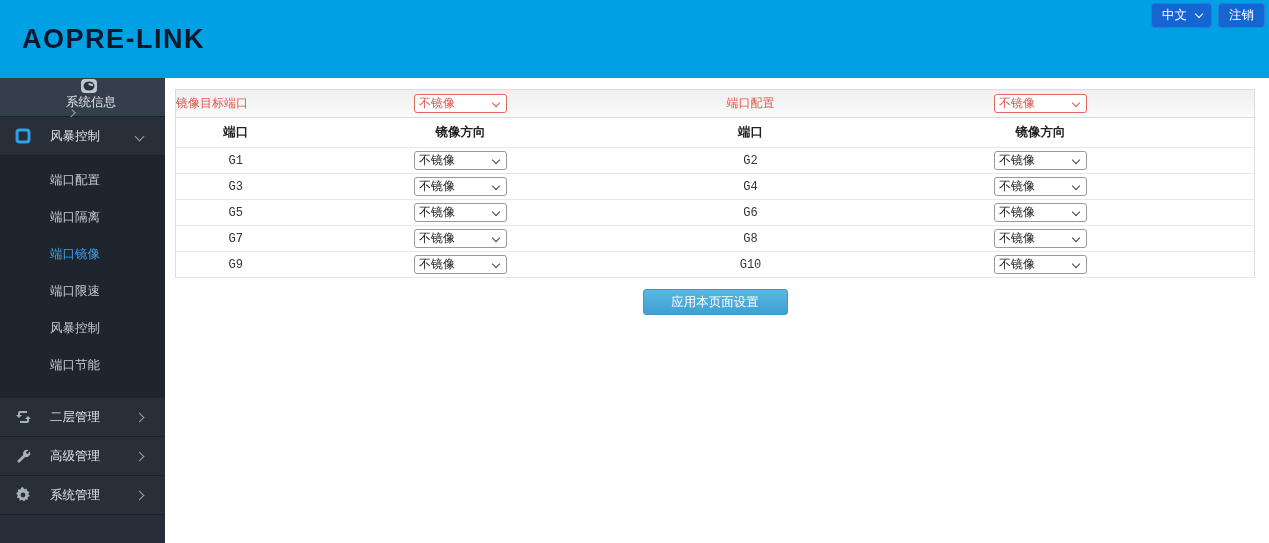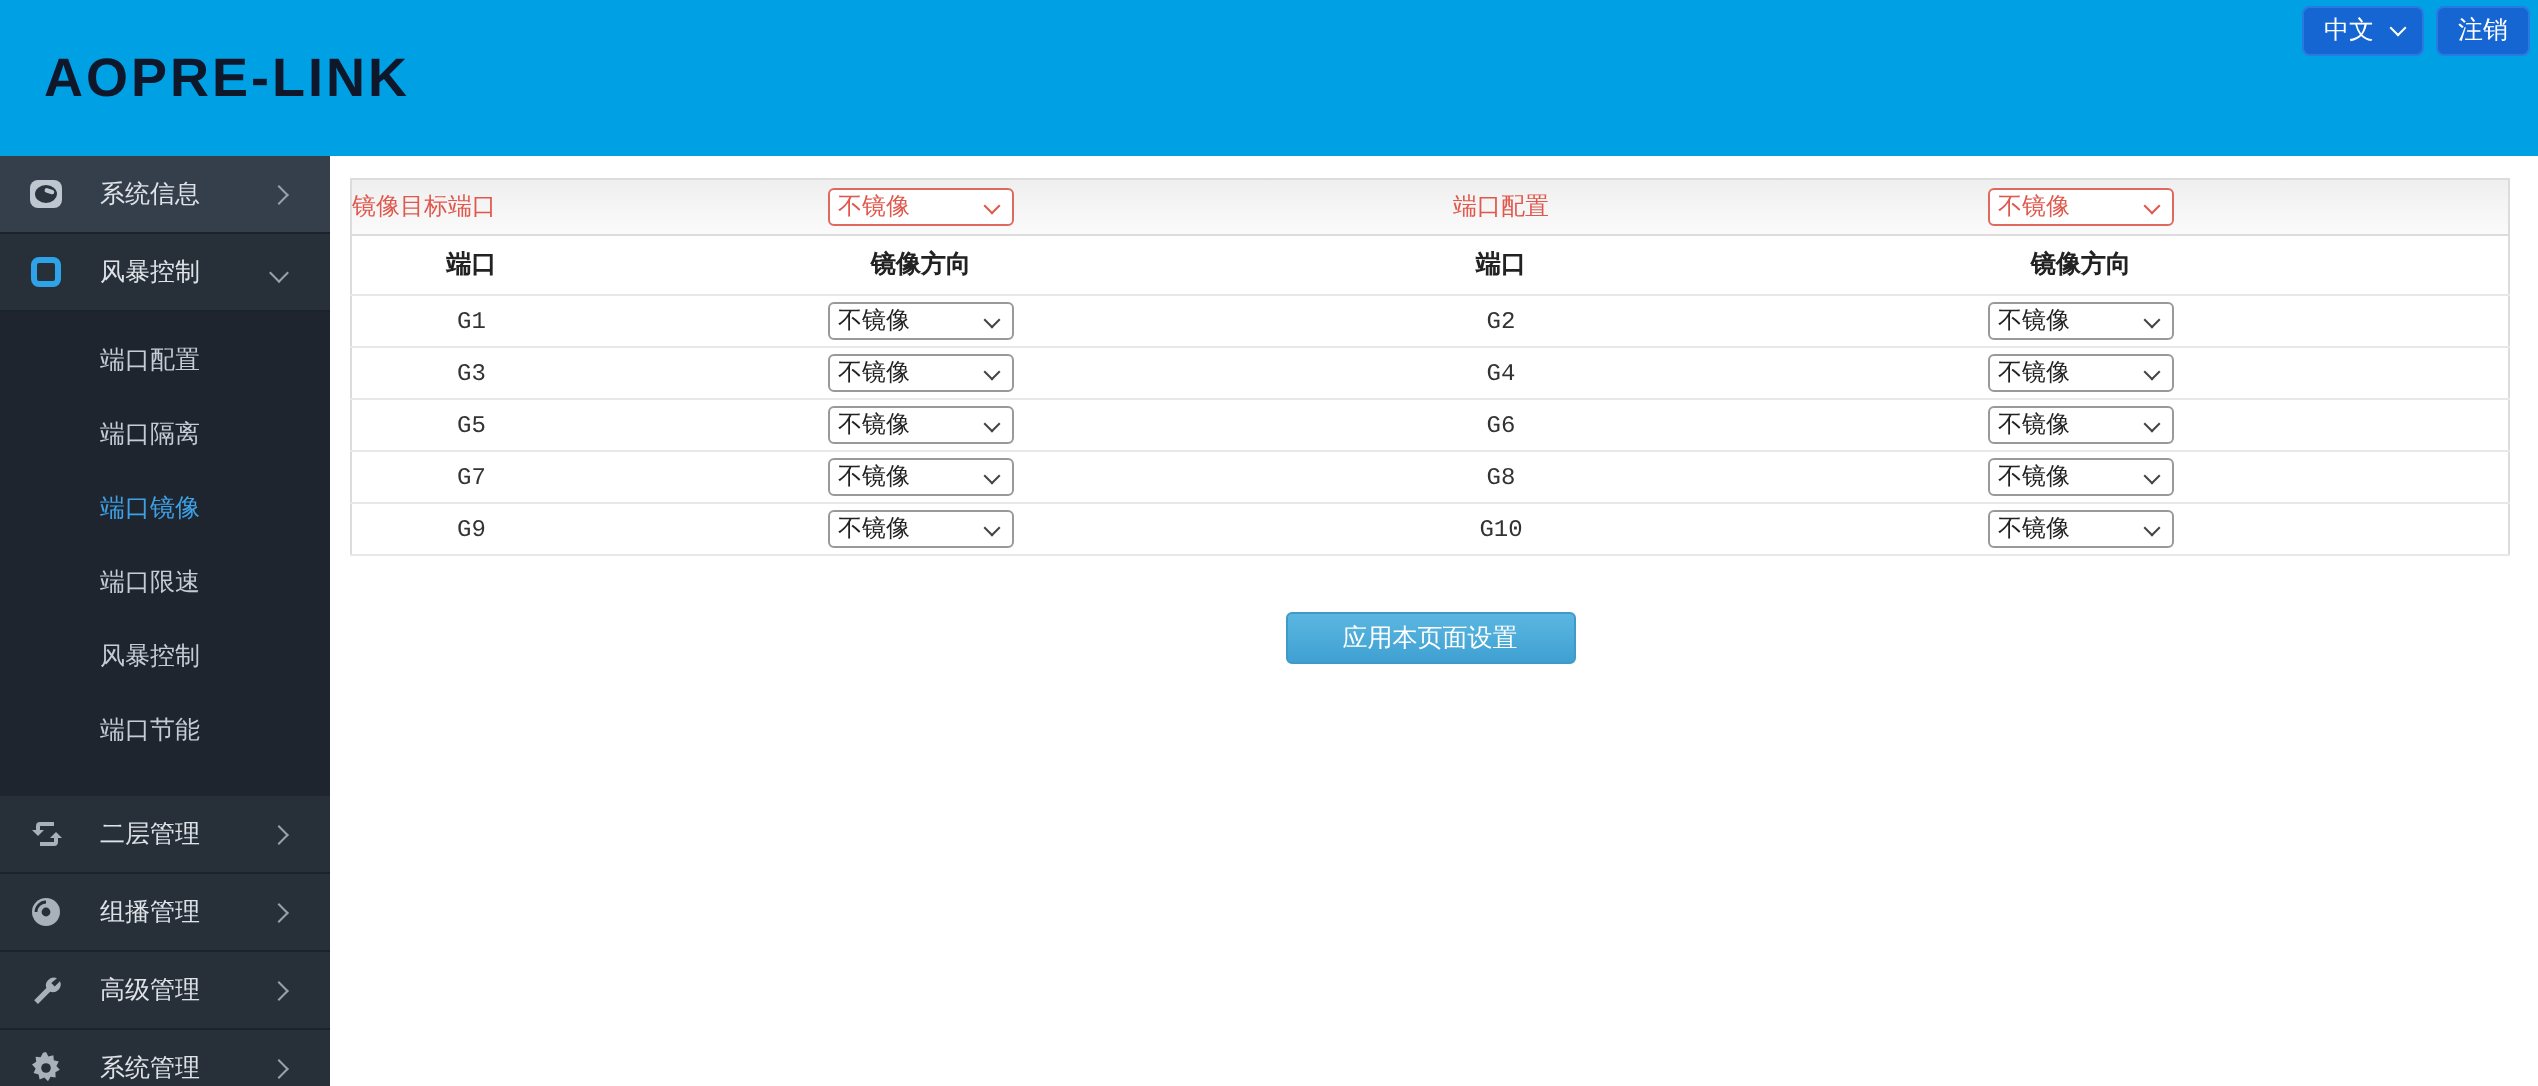--- a/index.html
+++ b/index.html
@@ -32,21 +32,21 @@
   
   .sidebar{
     position:absolute;left:0;top:78px;width:165px;height:465px;
     background:#252E39;z-index:4;
   }
   .side-item{
     height:38px;display:flex;align-items:center;cursor:pointer;
     background:#273039;border-bottom:1px solid #1B222B;
     color:#DFE3E8;font-size:12.5px;position:relative;
   }
-  .side-item.first{background:#353E4B;}
+  .side-item.first{background:#353E4B;flex-direction:column;}
   .side-item .ic{width:20px;margin-left:13px;display:flex;justify-content:center;}
   .side-item .lab{margin-left:17px;flex:1;}
   .chev{
     width:6px;height:6px;border-right:1.7px solid #97A1AB;border-bottom:1.7px solid #97A1AB;
     margin-right:22px;display:inline-block;
   }
   .chev.right{transform:rotate(-45deg);}
   .chev.down{transform:rotate(45deg);}
   .submenu{background:#1E252E;padding:6px 0 14px 0;}
   .sub-item{
@@ -75,21 +75,21 @@
     font-family:inherit;cursor:pointer;
   }
   .sel::after{
     content:"";position:absolute;right:8px;top:6px;width:5px;height:5px;
     border-right:1.6px solid #444;border-bottom:1.6px solid #444;
     transform:rotate(45deg);pointer-events:none;
   }
   .sel.redsel select{color:#E0584D;border-color:#E0695F;}
   .sel.redsel::after{border-color:#E0584D;}
   
-  .apply-wrap{width:1080px;text-align:center;margin-top:28px;}
+  .apply-wrap{width:1080px;text-align:center;margin-top:11px;}
   .apply{
     min-width:145px;height:26px;border:1px solid #3E9BC9;border-radius:3px;
     background:linear-gradient(#5BB7E0,#3FA0D2);color:#fff;font-size:12.5px;
     cursor:pointer;padding:0 18px;font-family:inherit;
   }
 </style>
 </head>
 <body>
 
 <div class="topbar">
@@ -142,31 +142,20 @@
         <path d="M4 6 L4 4 Q4 3 5 3 L12 3" fill="none" stroke="#A8B1BA" stroke-width="2"></path>
         <path d="M13 10 L13 12 Q13 13 12 13 L5 13" fill="none" stroke="#A8B1BA" stroke-width="2"></path>
         <path d="M1 6 L4 9 L7 6 Z" fill="#A8B1BA"></path>
         <path d="M10 10 L13 7 L16 10 Z" fill="#A8B1BA"></path>
       </svg>
     </span>
     <span class="lab">二层管理</span>
     <span class="chev right"></span>
   </div>
 
-  <div class="side-item">
-    <span class="ic">
-      <svg width="16" height="16" viewBox="0 0 16 16">
-        <circle cx="8" cy="8" r="7" fill="#A8B1BA"></circle>
-        <circle cx="8" cy="8" r="2.2" fill="#252E39"></circle>
-        <path d="M3 8 A5 5 0 0 1 8 3" fill="none" stroke="#252E39" stroke-width="1.4"></path>
-      </svg>
-    </span>
-    <span class="lab">组播管理</span>
-    <span class="chev right"></span>
-  </div>
 
   <div class="side-item">
     <span class="ic">
       <svg width="16" height="16" viewBox="0 0 16 16">
         <path d="M14.2 2.2a4.2 4.2 0 0 0-5.6 5.2L2.2 13.8l2 2 6.4-6.4a4.2 4.2 0 0 0 5.2-5.6L13 6.6 11.2 4.8 14.2 2.2z" fill="#A8B1BA" transform="scale(0.95)"></path>
       </svg>
     </span>
     <span class="lab">高级管理</span>
     <span class="chev right"></span>
   </div>

